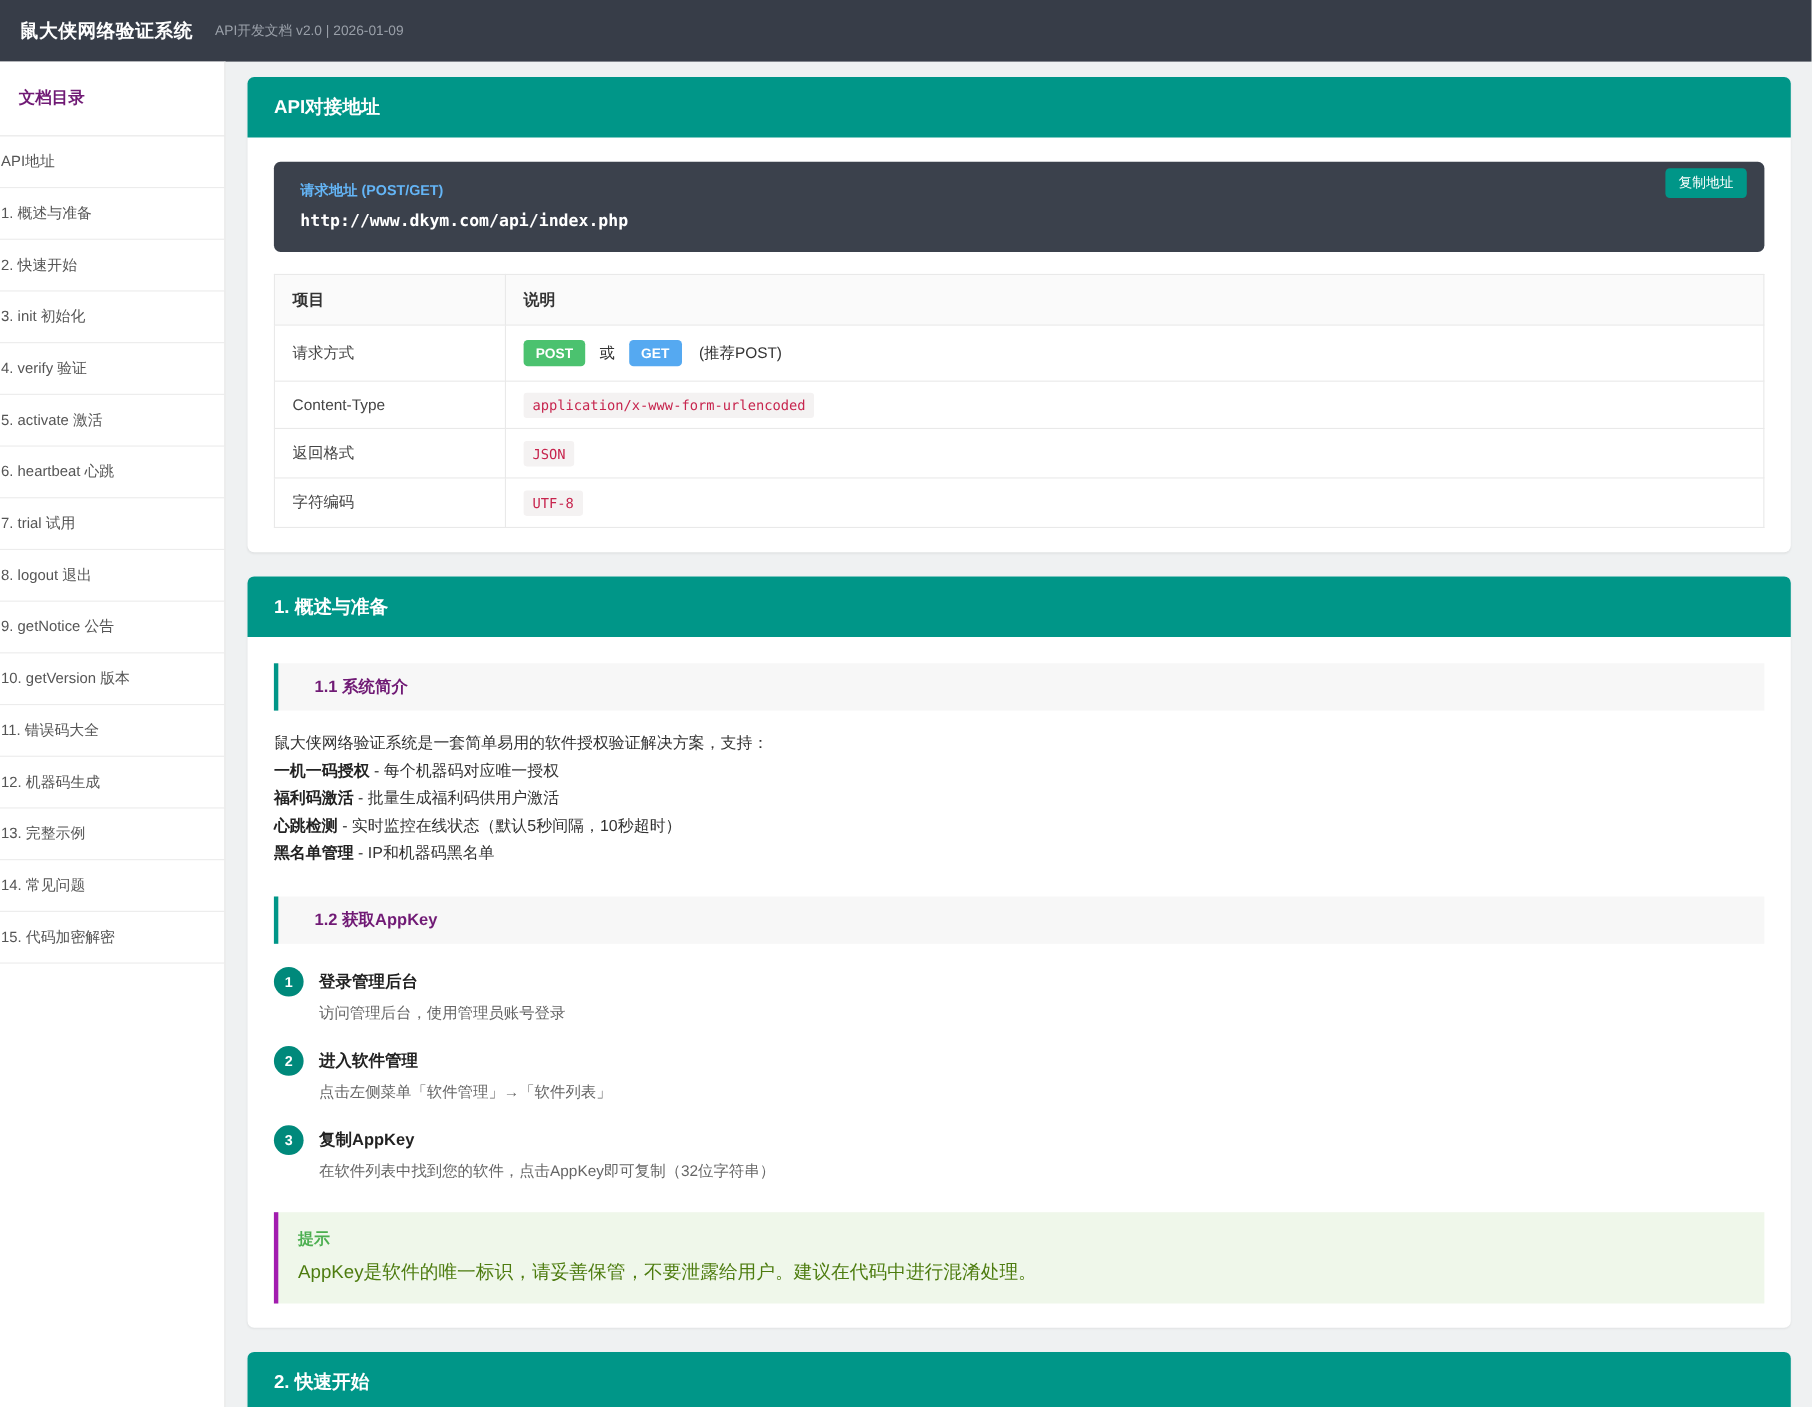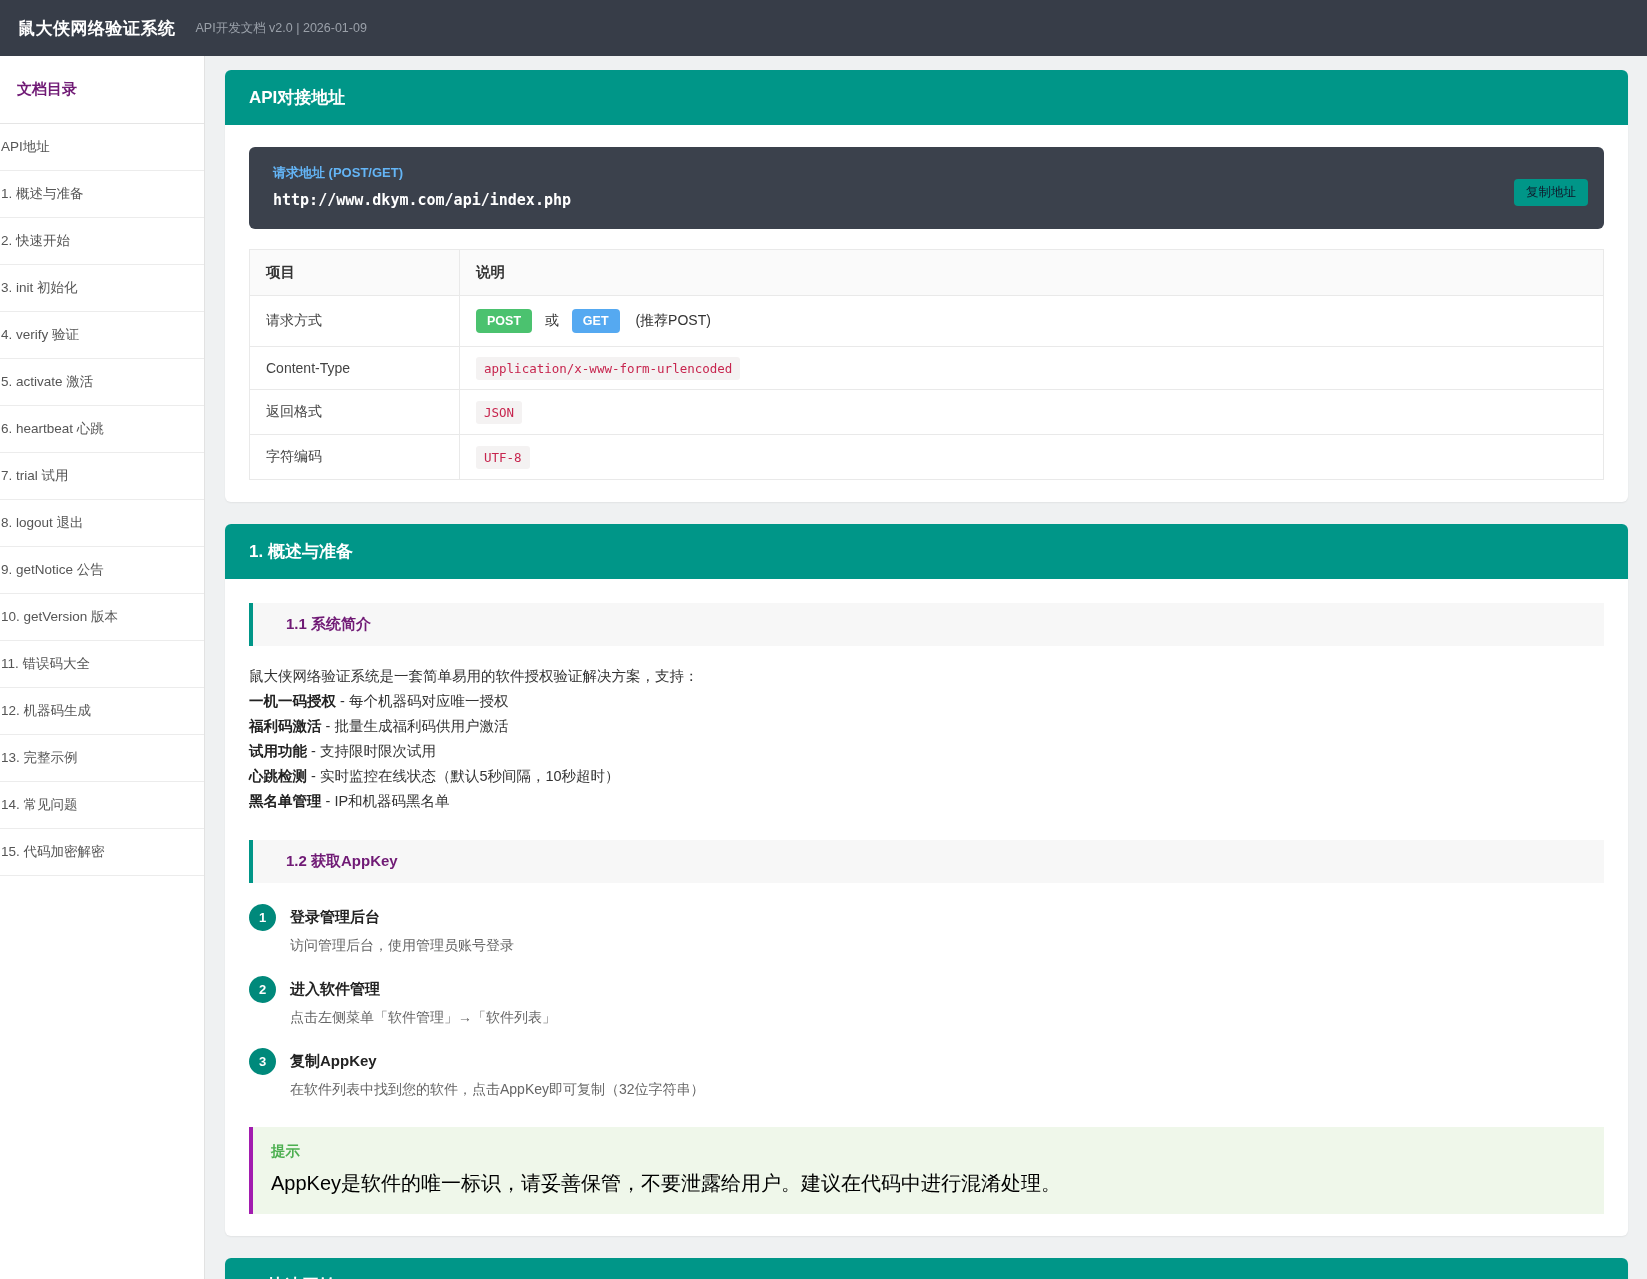--- a/index.html
+++ b/index.html
@@ -41,22 +41,22 @@
 
   
   .codeblock {
     position: relative; background: #3b414c; border-radius: 6px;
     padding: 17px 24px 20px 24px; margin-bottom: 20px;
   }
   .code-label { color: #64b5f6; font-size: 13px; margin-bottom: 9px; font-weight: bold; }
   .code-url { color: #ffffff; font-family: "DejaVu Sans Mono", "Liberation Mono", monospace;
               font-size: 15px; font-weight: bold; }
   .copy-btn {
-    position: absolute; top: 32px; right: 16px;
-    background: #009688; color: #0f172a; border: none; border-radius: 4px;
+    position: absolute; top: 6px; right: 16px;
+    background: #009688; color: #ffffff; border: none; border-radius: 4px;
     font-size: 12.5px; padding: 5px 12px; cursor: pointer;
     font-family: inherit;
   }
 
   
   table.info { width: 100%; border-collapse: collapse; border: 1px solid #e7e7e7; }
   table.info th, table.info td {
     border: 1px solid #e9e9e9; text-align: left; font-size: 14px;
     padding: 13px 16px; vertical-align: middle;
   }
@@ -91,21 +91,21 @@
     display: flex; align-items: center; justify-content: center; margin-right: 14px;
   }
   .step-title { font-size: 15px; font-weight: bold; color: #222; padding-top: 4px; }
   .step-desc { font-size: 14px; color: #666; margin-top: 10px; }
 
   .tipbox {
     margin-top: 28px; background: #eff7ea; border-left: 4px solid #a21caf;
     padding: 15px 18px 17px 18px;
   }
   .tip-label { color: #4caf50; font-weight: bold; font-size: 14.5px; margin-bottom: 9px; }
-  .tip-text { font-size: 20px; color: #000000; }
+  .tip-text { font-size: 17px; color: #4d7c0f; }
 </style>
 </head>
 <body>
 
 <header class="topbar">
   <span class="topbar-title">鼠大侠网络验证系统</span>
   <span class="topbar-sub">API开发文档 v2.0 | 2026-01-09</span>
 </header>
 
 <div class="layout">
@@ -191,23 +191,20 @@
 
         <div class="para">
           <div>鼠大侠网络验证系统是一套简单易用的软件授权验证解决方案，支持：</div>
           <div>
             <span class="feat-name">一机一码授权</span><span> - 每个机器码对应唯一授权</span>
           </div>
           <div>
             <span class="feat-name">福利码激活</span><span> - 批量生成福利码供用户激活</span>
           </div>
           <div>
-            <span class="feat-name">试用功能</span><span> - 支持限时限次试用</span>
-          </div>
-          <div>
             <span class="feat-name">心跳检测</span><span> - 实时监控在线状态（默认5秒间隔，10秒超时）</span>
           </div>
           <div>
             <span class="feat-name">黑名单管理</span><span> - IP和机器码黑名单</span>
           </div>
         </div>
 
         <div class="subsec mt">1.2 获取AppKey</div>
 
         <div class="step">

